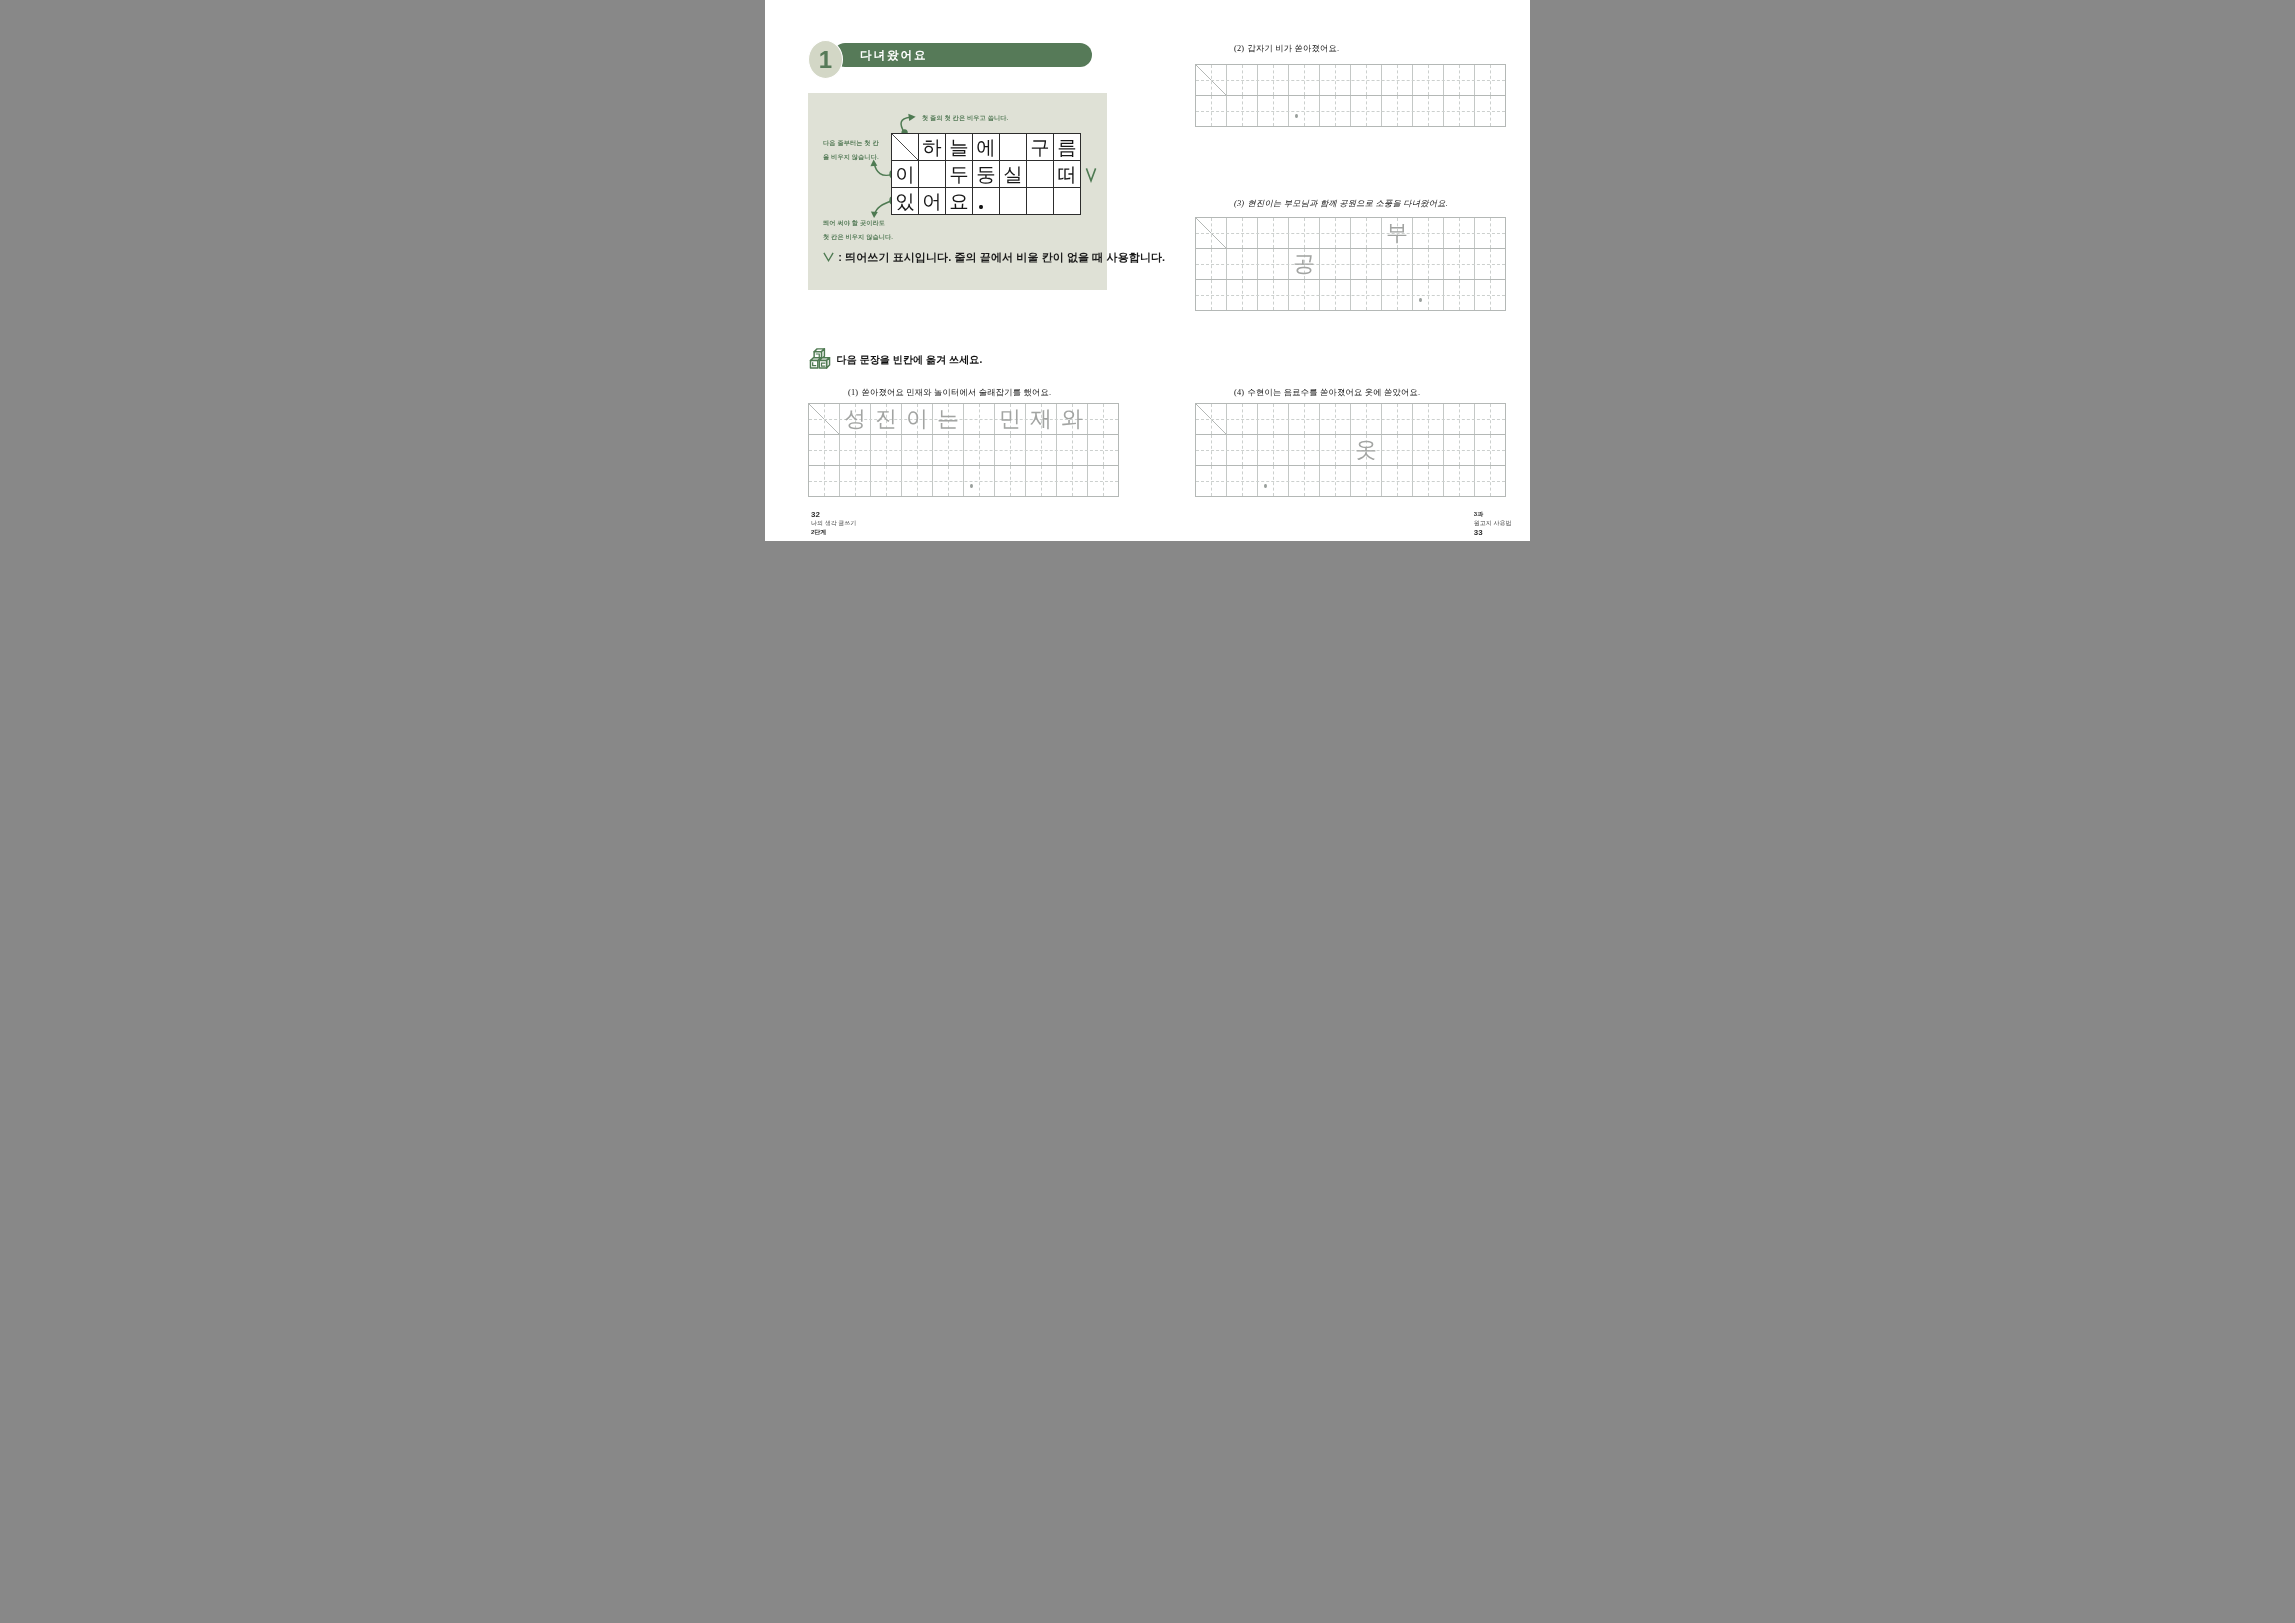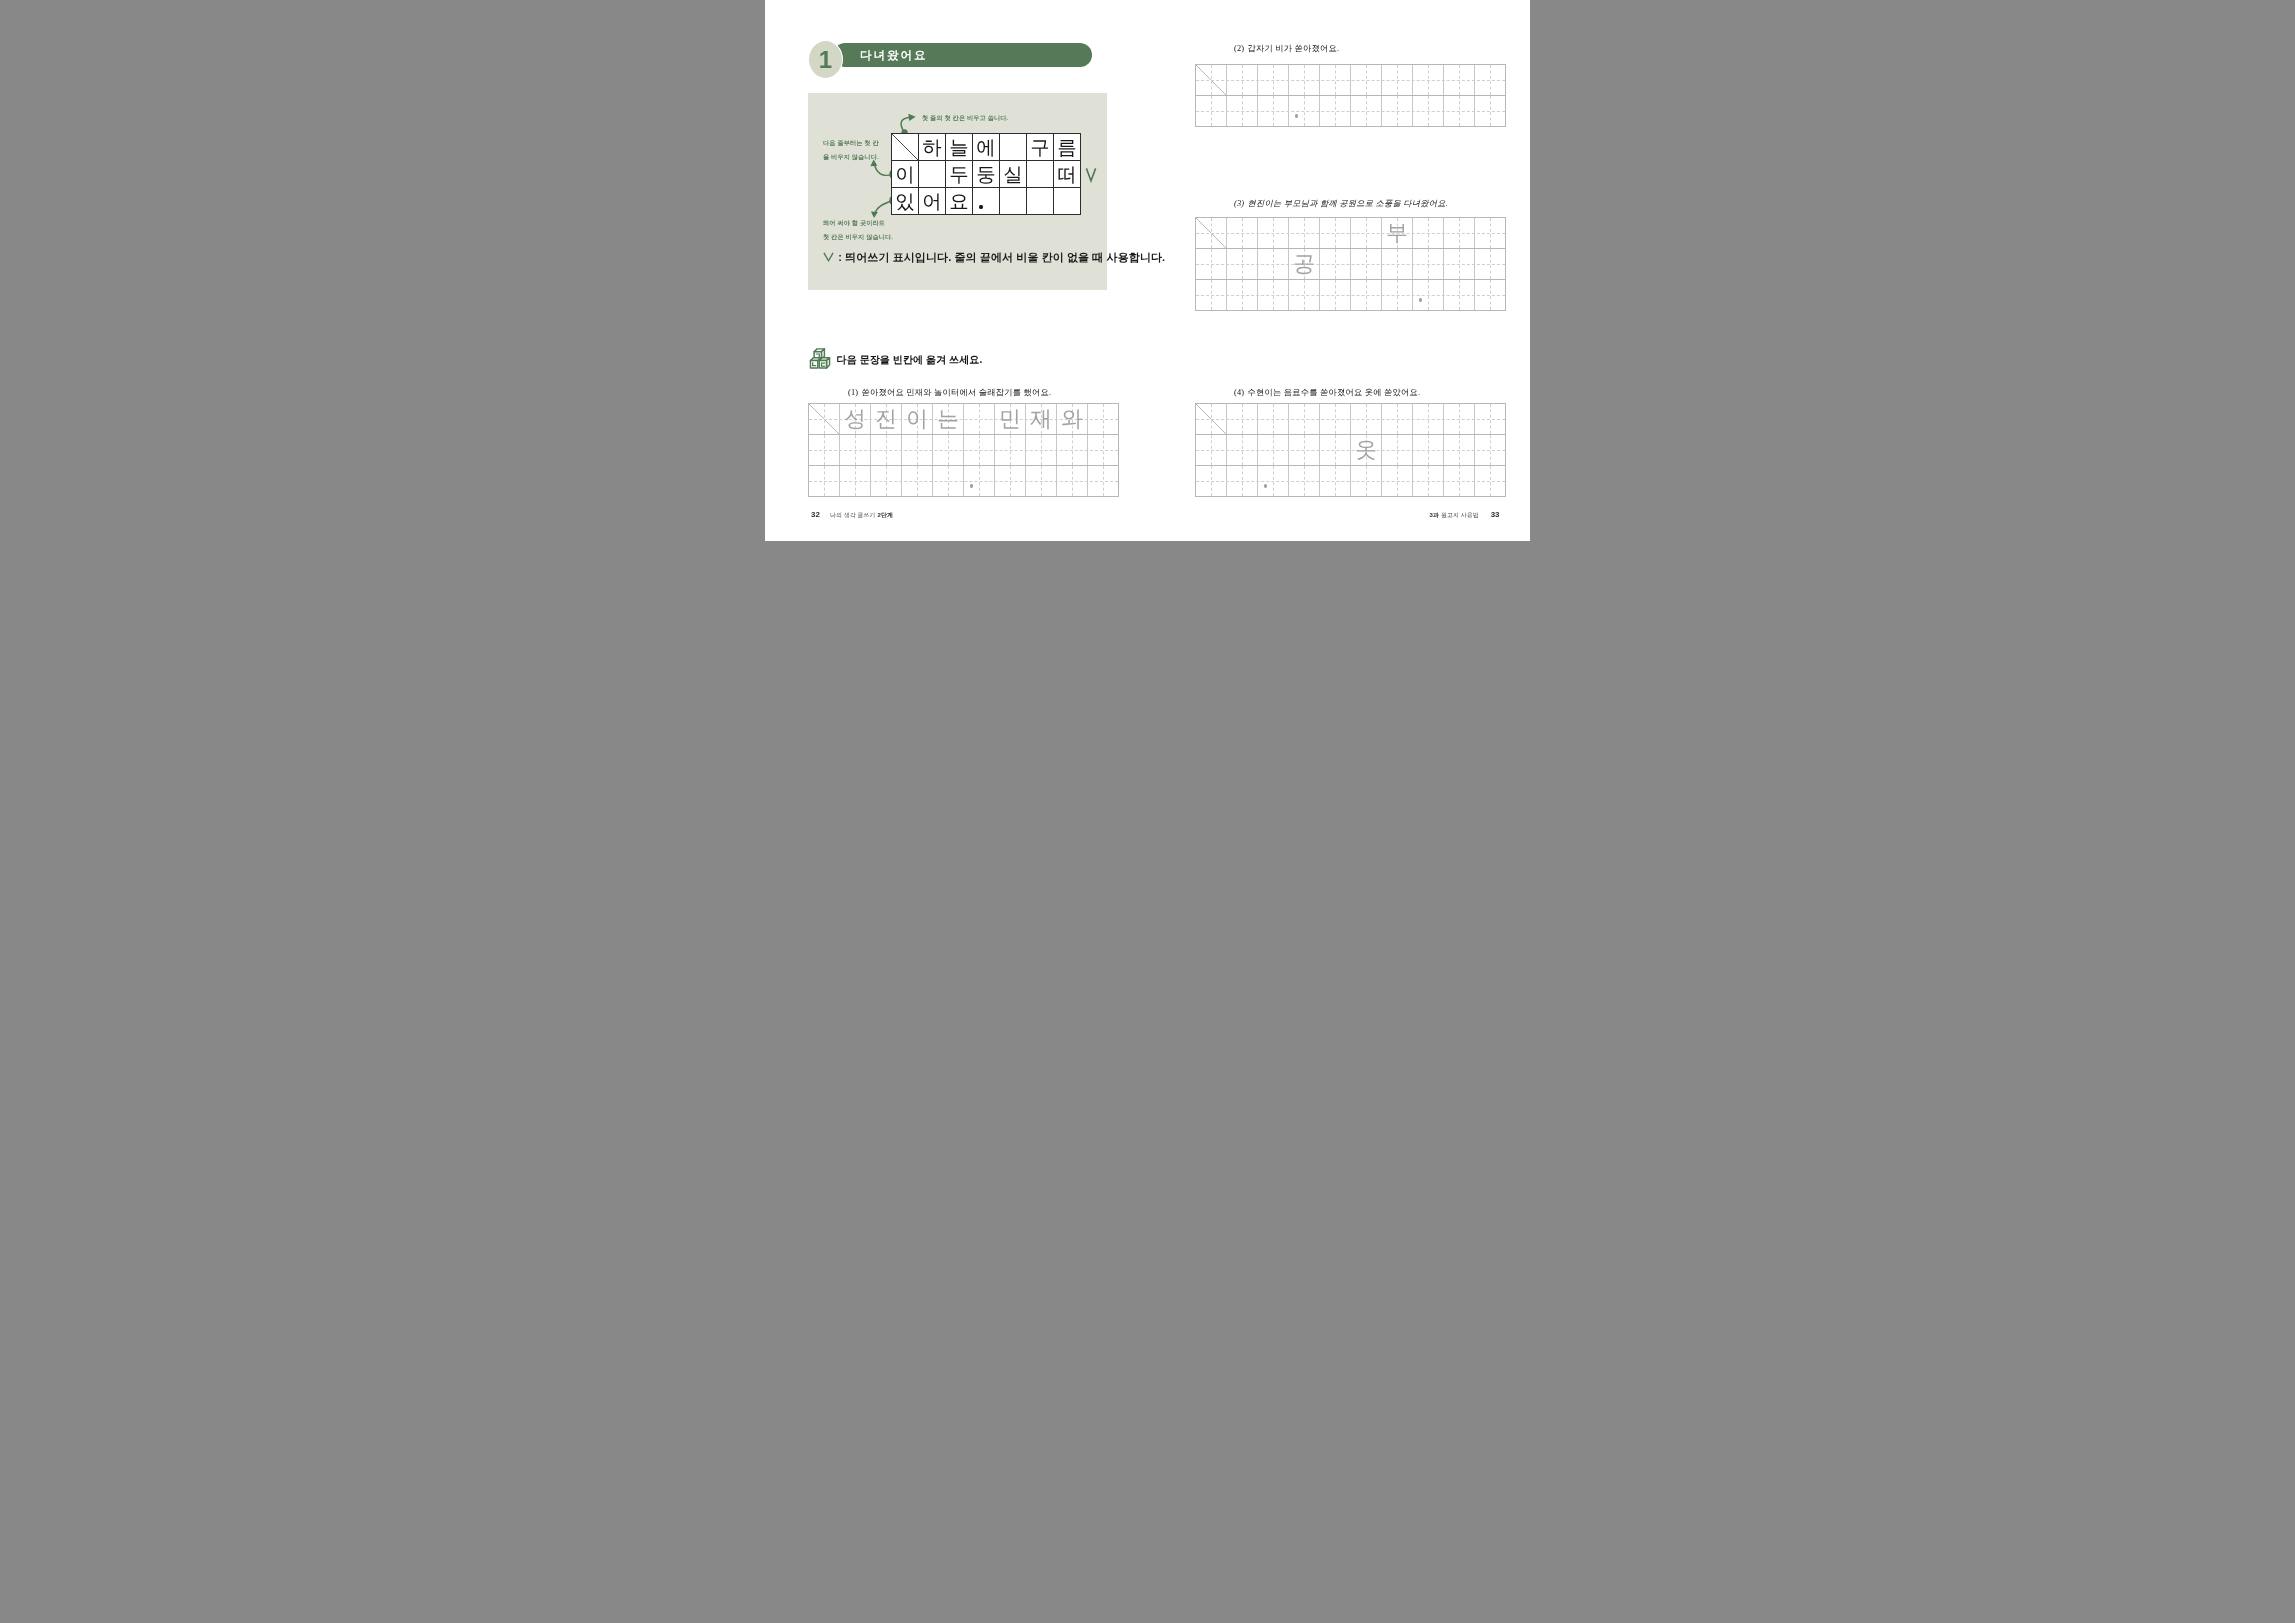--- a/index.html
+++ b/index.html
@@ -79,21 +79,21 @@
       transparent calc(50% - 0.4px),var(--grid-sep) calc(50% - 0.4px),var(--grid-sep) calc(50% + 0.4px),transparent calc(50% + 0.4px));}
   .pgrid .dot{position:absolute;left:20%;top:60%;width:2.8px;height:4.2px;border-radius:50%;
       background:#9aa09d;z-index:2;}
   
   .instruction{position:absolute;left:44px;top:346px;display:flex;align-items:center;}
   .instruction .txt{margin-left:5.6px;font-size:10px;font-weight:bold;color:#111;letter-spacing:0.1px;}
   .prompt{position:absolute;font-family:"Liberation Serif",serif;font-size:8.3px;color:#101010;
       letter-spacing:0.2px;white-space:nowrap;padding-left:40px;}
   .prompt .plabel{margin-right:3.2px;}
   
-  .footer{position:absolute;top:510px;font-size:6px;color:#3c3c3c;display:flex;align-items:baseline;}
+  .footer{position:absolute;top:510px;font-size:6px;color:#3c3c3c;display:flex;align-items:baseline;flex-direction:column;}
   .footer-left{left:46px;}
   .footer-right{right:30.5px;}
   .footer .pnum{font-size:7.9px;font-weight:bold;color:#2e2e2e;}
   .footer-left .pnum{margin-right:10.2px;}
   .footer-right .pnum{margin-left:12px;}
   .footer .bold{font-weight:bold;color:#2e2e2e;}
   .footer .gap{width:2.3px;}
 </style>
 </head>
 <body>

